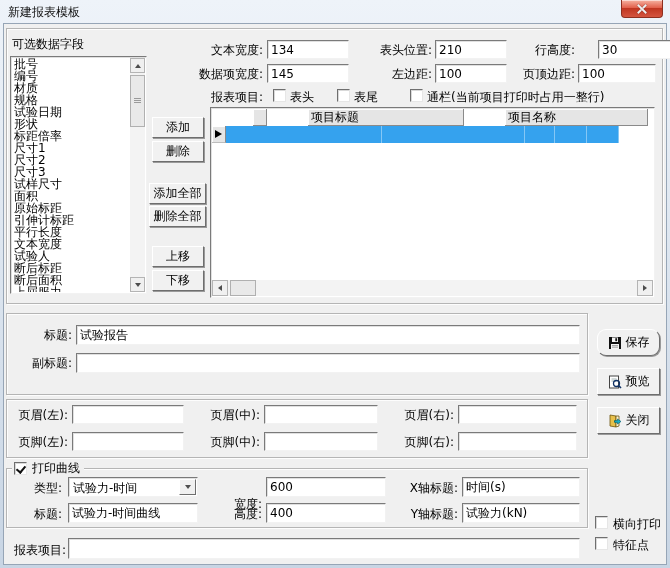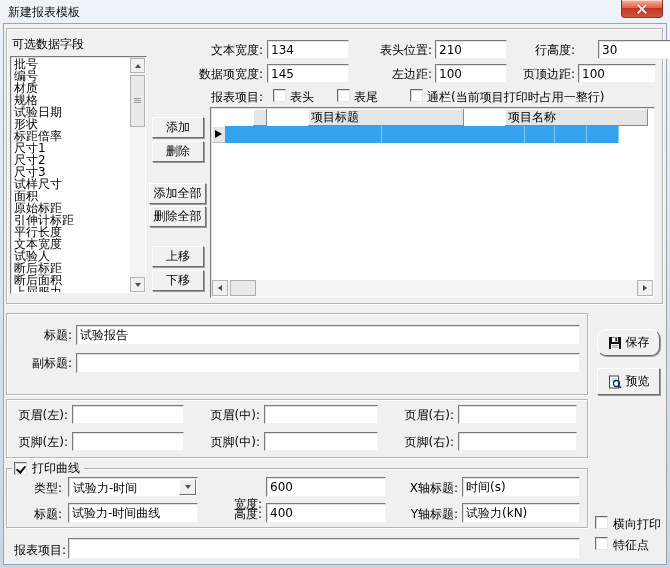--- a/index.html
+++ b/index.html
@@ -253,19 +253,28 @@
   <div class="btn abtn" style="left:597px;top:368px;width:63px;height:27px;">
     <svg width="14" height="14" viewBox="0 0 14 14">
       <rect x="1.5" y="1" width="9" height="12" fill="#fff" stroke="#444" stroke-width="1"></rect>
       <line x1="3.5" y1="4" x2="8.5" y2="4" stroke="#9aa" stroke-width="0.9"></line>
       <line x1="3.5" y1="6" x2="8.5" y2="6" stroke="#9aa" stroke-width="0.9"></line>
       <circle cx="8.5" cy="8.5" r="3" fill="none" stroke="#136" stroke-width="1.3"></circle>
       <line x1="10.6" y1="10.6" x2="13" y2="13" stroke="#136" stroke-width="1.6"></line>
     </svg>
     <span>预览</span>
   </div>
+  <div class="btn abtn" style="left:597px;top:407px;width:63px;height:27px;">
+    <svg width="14" height="14" viewBox="0 0 14 14">
+      <path d="M2 1 L8 2 L8 13 L2 12 Z" fill="#e8c04a" stroke="#6b5410" stroke-width="0.8"></path>
+      <path d="M8 2 L11 2 L11 12 L8 13 Z" fill="#fdf4d0" stroke="#6b5410" stroke-width="0.8"></path>
+      <circle cx="6.8" cy="7.2" r="0.8" fill="#6b5410"></circle>
+      <path d="M13 7.5 L9.5 5 L9.5 6.6 L6.5 6.6 L6.5 8.4 L9.5 8.4 L9.5 10 Z" fill="#18b2c8" stroke="#045a68" stroke-width="0.6"></path>
+    </svg>
+    <span>关闭</span>
+  </div>
 
   <div class="cb" style="left:595px;top:516px;"></div>
   <div class="lbl" style="left:613px;top:517px;">横向打印</div>
   <div class="cb" style="left:595px;top:537px;"></div>
   <div class="lbl" style="left:613px;top:538px;">特征点</div>
 
 </div>
 
 </body></html>

